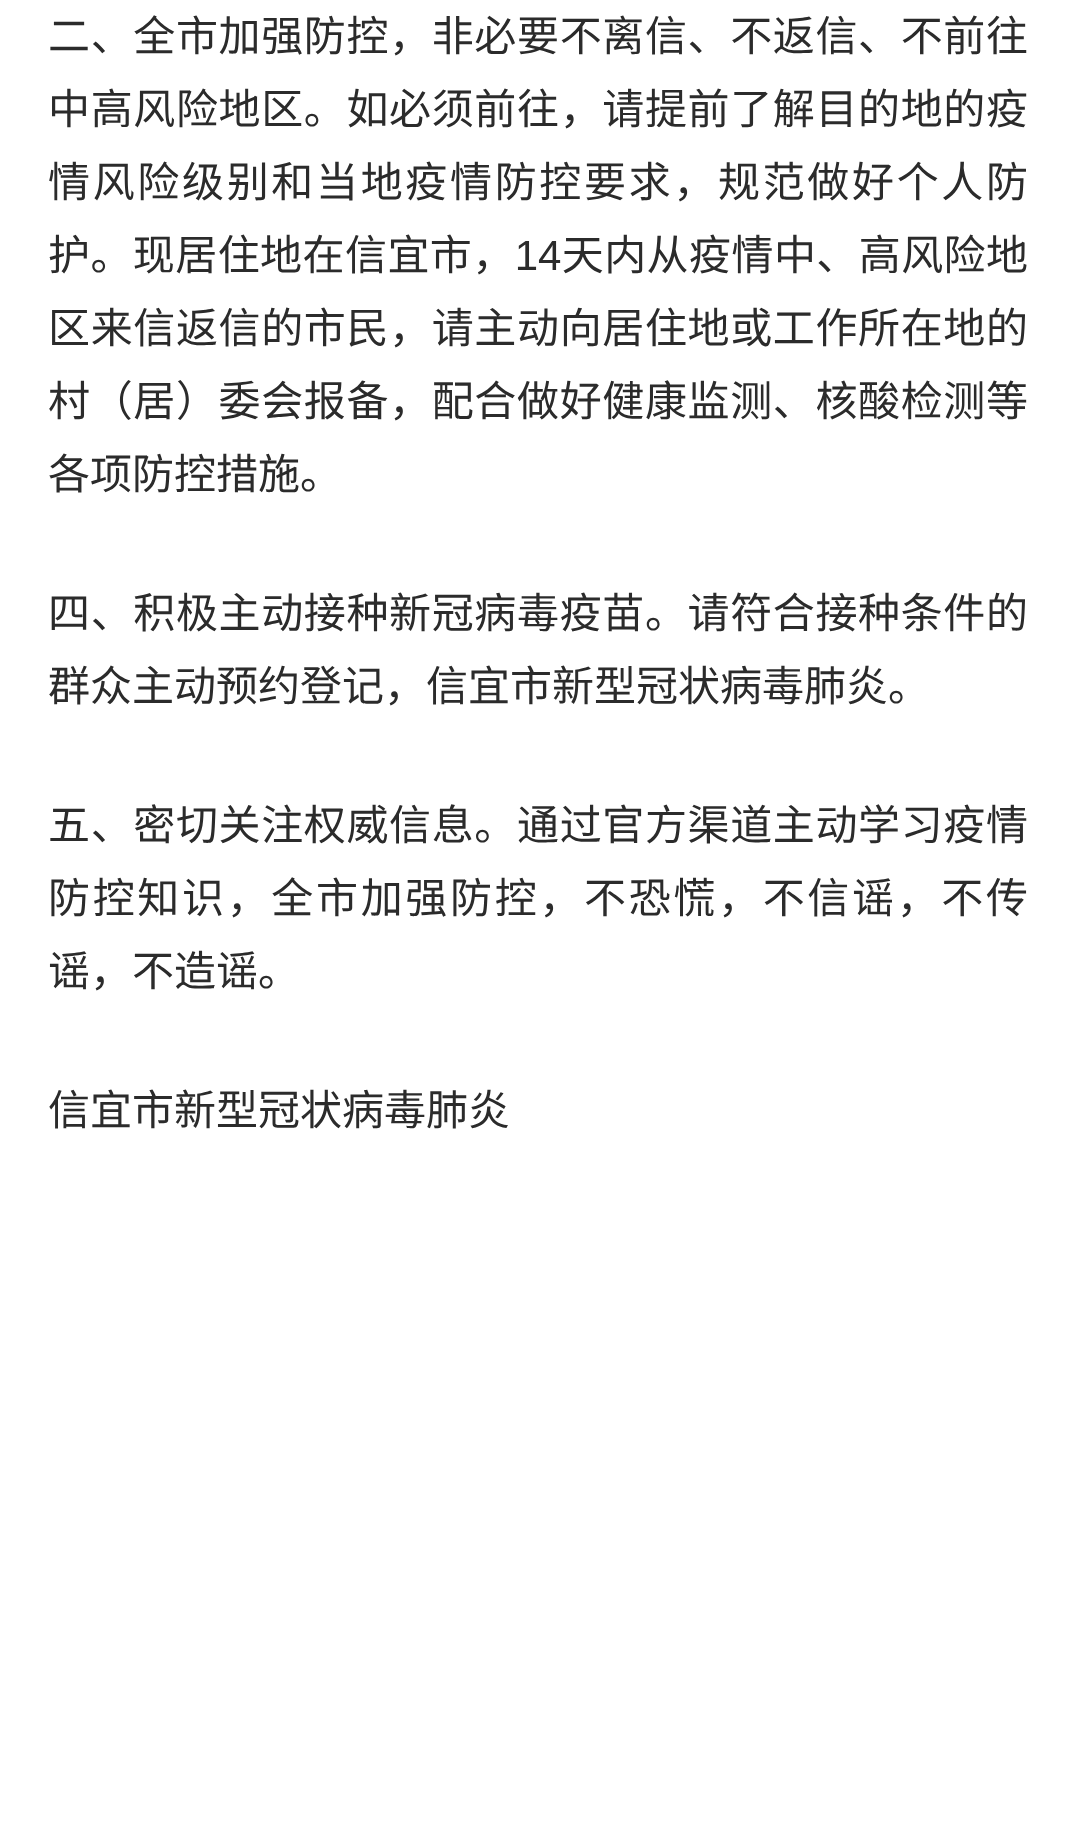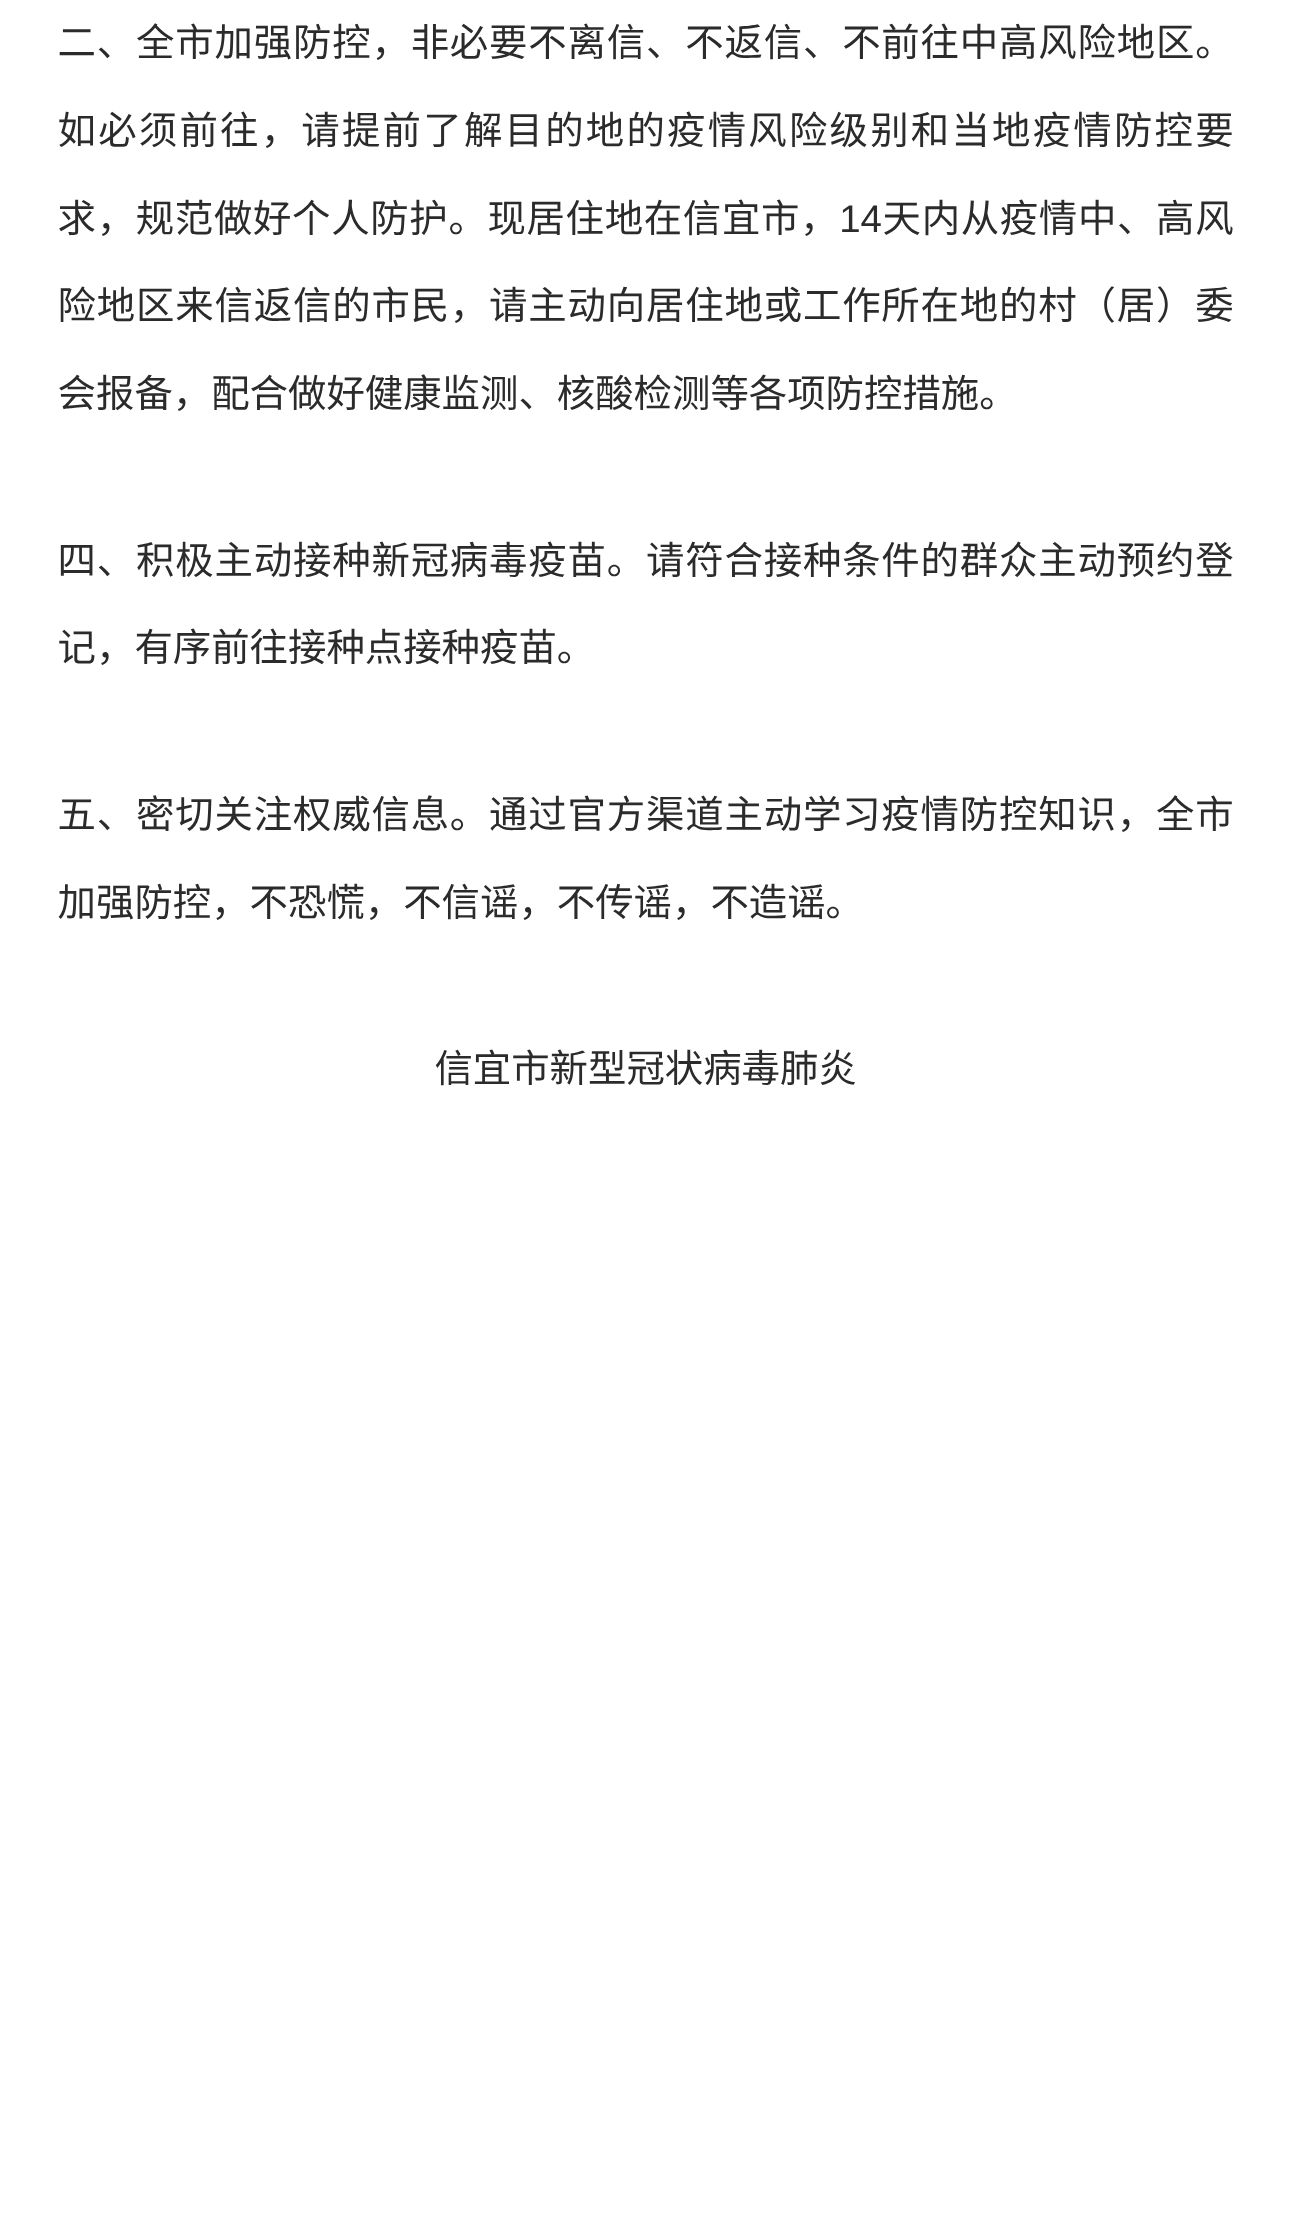--- a/index.html
+++ b/index.html
@@ -12,48 +12,48 @@
     background: #ffffff;
     overflow: hidden;
     font-family: "Liberation Sans", "DejaVu Sans", sans-serif;
   }
   .notice-body {
     box-sizing: border-box;
     width: 1076px;
     height: 1844px;
     padding: 0 48px;
     color: #2b2b2b;
-    font-size: 32px;
+    font-size: 42px;
     line-height: 73px;
     letter-spacing: 0;
   }
   .notice-paragraph {
     margin: 0 0 66px 0;
     text-align: justify;
     text-justify: inter-character;
     line-break: strict;
     word-break: normal;
   }
   .signature-block {
     margin-top: 0;
-    text-align: center;
+    text-align: left;
   }
   .signature-line {
     line-height: 73px;
   }
 </style>
 </head>
 <body>
 
 <div class="notice-body">
 
   <p class="notice-paragraph">二、全市加强防控，非必要不离信、不返信、不前往中高风险地区。如必须前往，请提前了解目的地的疫情风险级别和当地疫情防控要求，规范做好个人防护。现居住地在信宜市，14天内从疫情中、高风险地区来信返信的市民，请主动向居住地或工作所在地的村（居）委会报备，配合做好健康监测、核酸检测等各项防控措施。</p>
 
 
-  <p class="notice-paragraph">四、积极主动接种新冠病毒疫苗。请符合接种条件的群众主动预约登记，有序前往接种点接种疫苗。</p>
+  <p class="notice-paragraph">四、积极主动接种新冠病毒疫苗。请符合接种条件的群众主动预约登记，信宜市新型冠状病毒肺炎。</p>
 
   <p class="notice-paragraph">五、密切关注权威信息。通过官方渠道主动学习疫情防控知识，全市加强防控，不恐慌，不信谣，不传谣，不造谣。</p>
 
   <div class="signature-block">
     <div class="signature-line">信宜市新型冠状病毒肺炎</div>
   </div>
 
 </div>
 
 </body></html>

